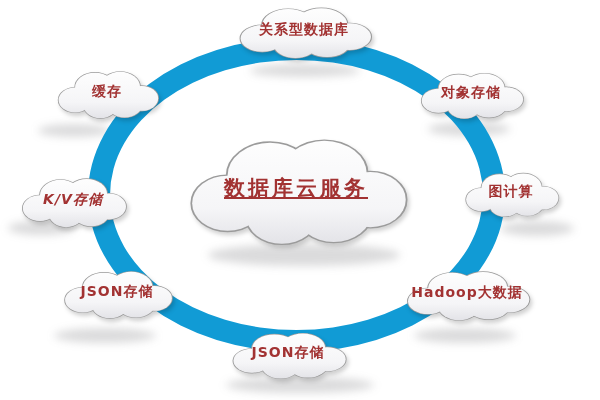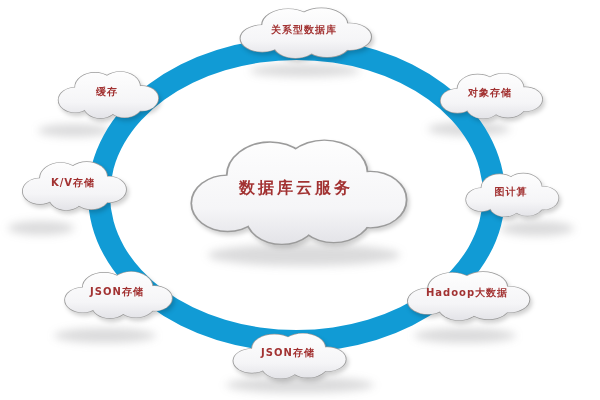--- a/index.html
+++ b/index.html
@@ -36,33 +36,33 @@
 
   
   .cloud{position:absolute;}
   .cloud svg{
     position:absolute;inset:0;width:100%;height:100%;
     filter:drop-shadow(2px 3px 2px rgba(0,0,0,0.18));
   }
   .cloud .label{
     position:absolute;inset:0;
     display:flex;align-items:center;justify-content:center;
-    color:#a23232;font-weight:bold;font-size:10px;
+    color:#a23232;font-weight:bold;font-size:14px;
     padding-bottom:4px;text-align:center;letter-spacing:1px;
   }
-  .center-cloud .label{font-size:16px;letter-spacing:3px;}
+  .center-cloud .label{font-size:21px;letter-spacing:3px;text-decoration:underline;}
 
   .n-center {left:178px;top:128px;width:236px;height:124px;}
   .n0 {left:232px;top:2px;width:144px;height:60px;}
-  .n1 {left:434px;top:68px;width:112px;height:54px;}
+  .n1 {left:415px;top:68px;width:112px;height:54px;}
   .n2 {left:460px;top:168px;width:102px;height:52px;font-family:Liberation Serif, serif;}
   .n3 {left:400px;top:266px;width:134px;height:58px;}
   .n4 {left:226px;top:328px;width:124px;height:54px;}
   .n5 {left:58px;top:266px;width:118px;height:56px;}
-  .n6 {left:16px;top:156px;width:114px;height:58px;}
+  .n6 {left:16px;top:173px;width:114px;height:58px;font-style:italic;}
   .n7 {left:52px;top:66px;width:110px;height:56px;}
 </style>
 </head>
 <body>
 
 <svg width="0" height="0" style="position:absolute" aria-hidden="true">
   <defs>
     <linearGradient id="cloudFill" gradientUnits="userSpaceOnUse" x1="0" y1="0" x2="0" y2="135">
       <stop offset="0%" stop-color="#ffffff"></stop>
       <stop offset="65%" stop-color="#f5f5f7"></stop>

